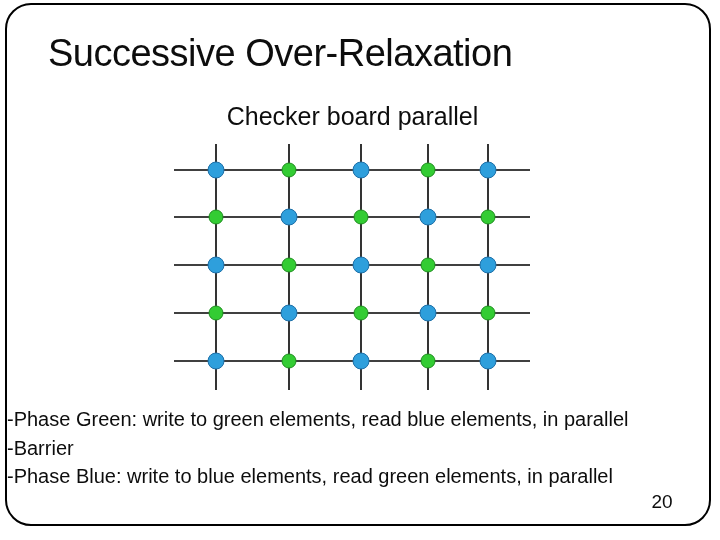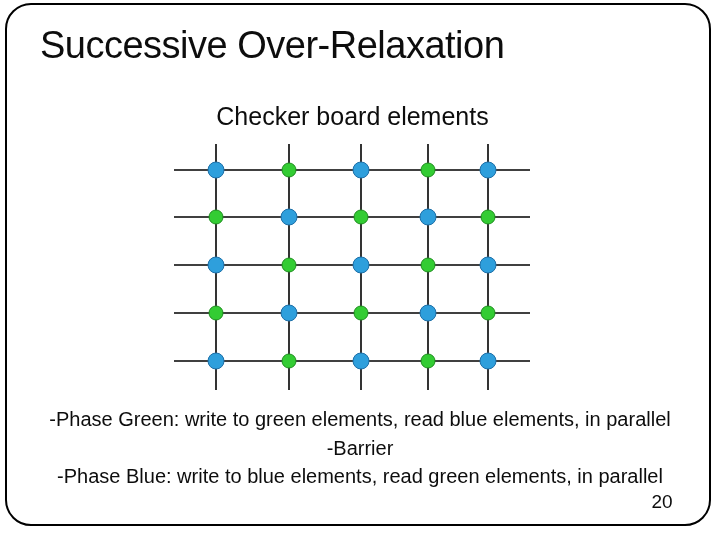--- a/index.html
+++ b/index.html
@@ -22,21 +22,21 @@
     width: 706px;
     height: 523px;
     border: 2px solid #000000;
     border-radius: 26px;
     box-sizing: border-box;
   }
   .title {
     position: absolute;
     left: 40px;
     top: 24px;
-    margin: 0;
+    margin: 8px;
     font-size: 38px;
     font-weight: 400;
     letter-spacing: -0.5px;
     color: #0d0d0d;
     white-space: nowrap;
   }
   .subtitle {
     position: absolute;
     left: 160px;
     top: 102px;
@@ -55,41 +55,40 @@
     position: absolute;
     left: 7px;
     top: 405px;
     width: 706px;
     font-size: 20px;
     line-height: 28.5px;
     color: #0d0d0d;
   }
   .note-line {
     white-space: nowrap;
-    text-align: center;
   }
   .page-number {
     position: absolute;
     left: 640px;
     top: 491px;
     width: 44px;
     text-align: center;
     font-size: 19px;
     color: #0d0d0d;
   }
 </style>
 </head>
 <body>
 
 <div class="slide">
   <div class="frame"></div>
 
   <h1 class="title">Successive Over-Relaxation</h1>
 
-  <div class="subtitle">Checker board elements</div>
+  <div class="subtitle">Checker board parallel</div>
 
   <svg id="grid-svg" width="720" height="540" viewBox="0 0 720 540">
       <line x1="174" y1="170" x2="530" y2="170" stroke="#000000" stroke-width="1.6"></line>
       <line x1="174" y1="217" x2="530" y2="217" stroke="#000000" stroke-width="1.6"></line>
       <line x1="174" y1="265" x2="530" y2="265" stroke="#000000" stroke-width="1.6"></line>
       <line x1="174" y1="313" x2="530" y2="313" stroke="#000000" stroke-width="1.6"></line>
       <line x1="174" y1="361" x2="530" y2="361" stroke="#000000" stroke-width="1.6"></line>
       <line x1="216" y1="144" x2="216" y2="390" stroke="#000000" stroke-width="1.6"></line>
       <line x1="289" y1="144" x2="289" y2="390" stroke="#000000" stroke-width="1.6"></line>
       <line x1="361" y1="144" x2="361" y2="390" stroke="#000000" stroke-width="1.6"></line>

